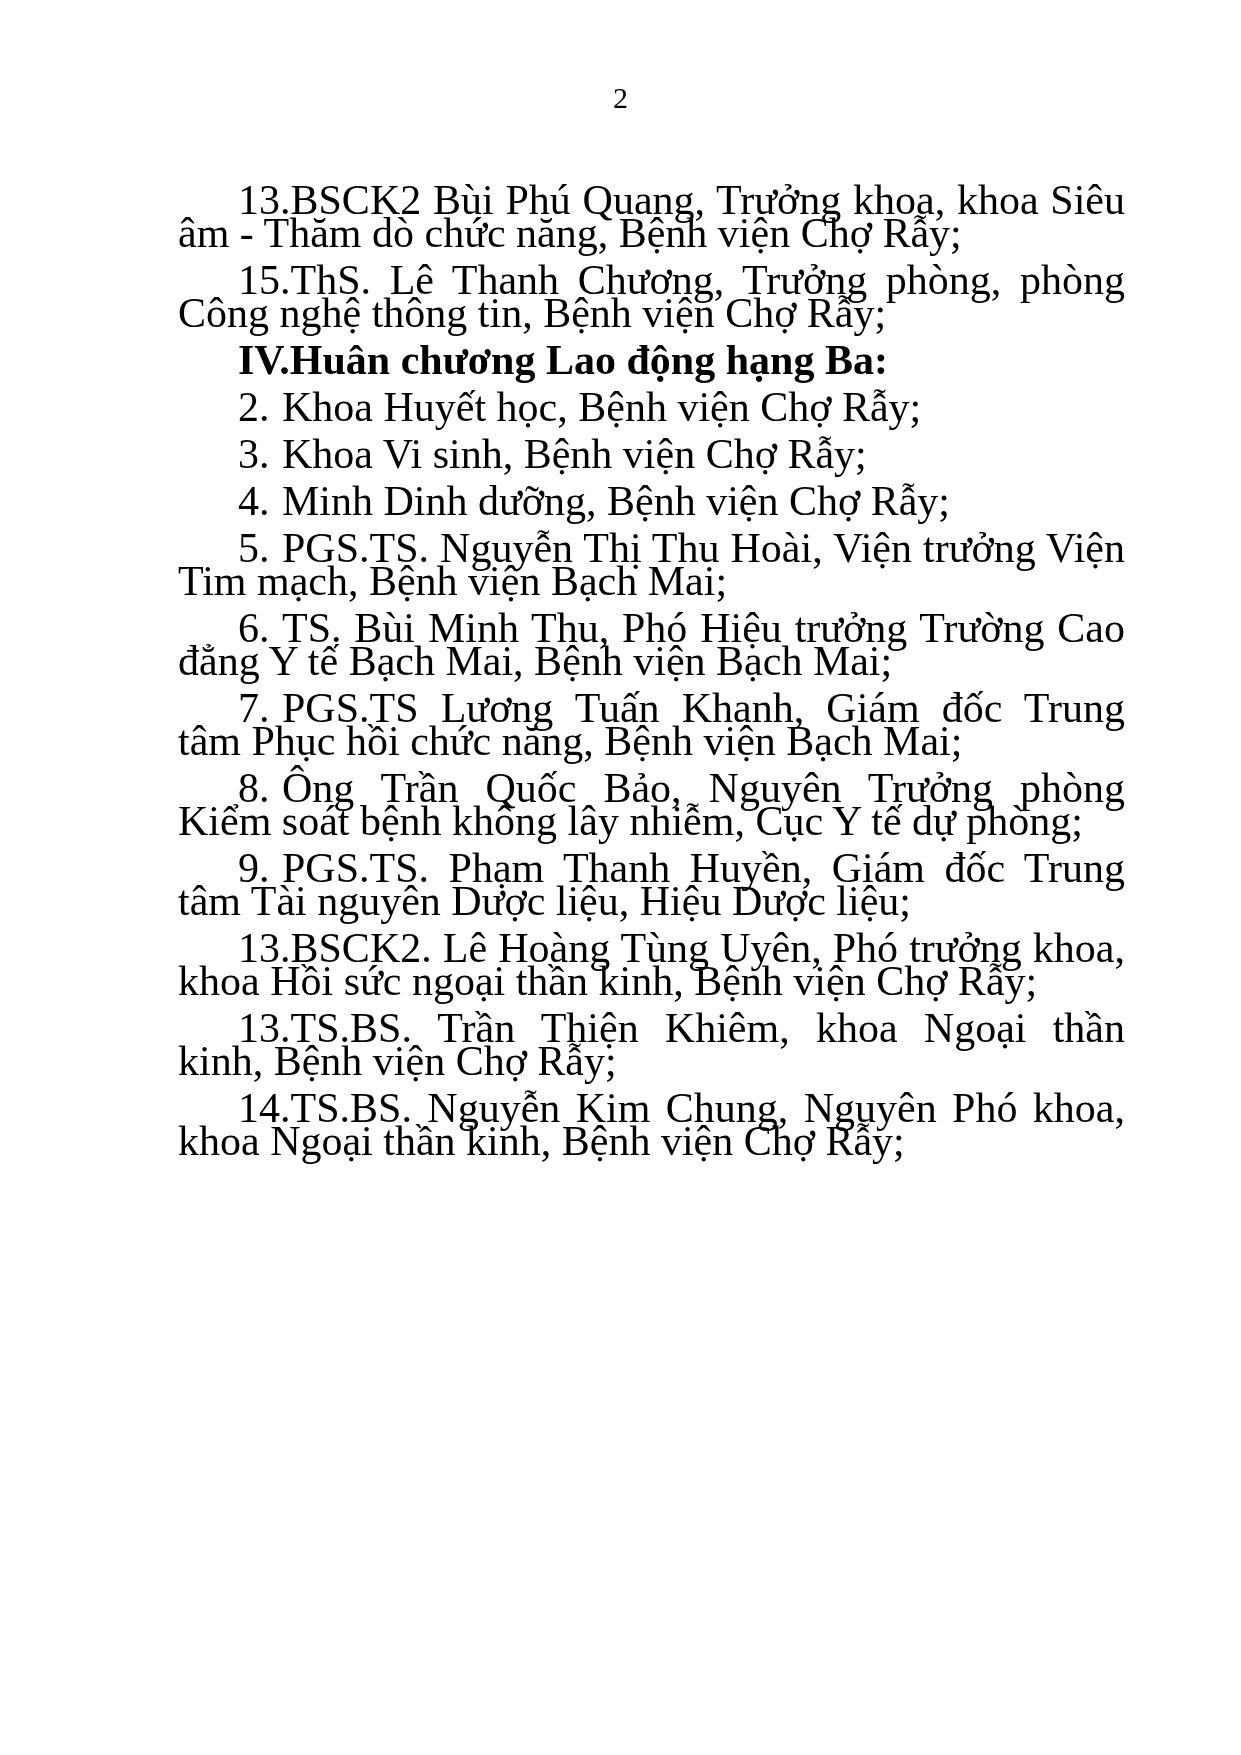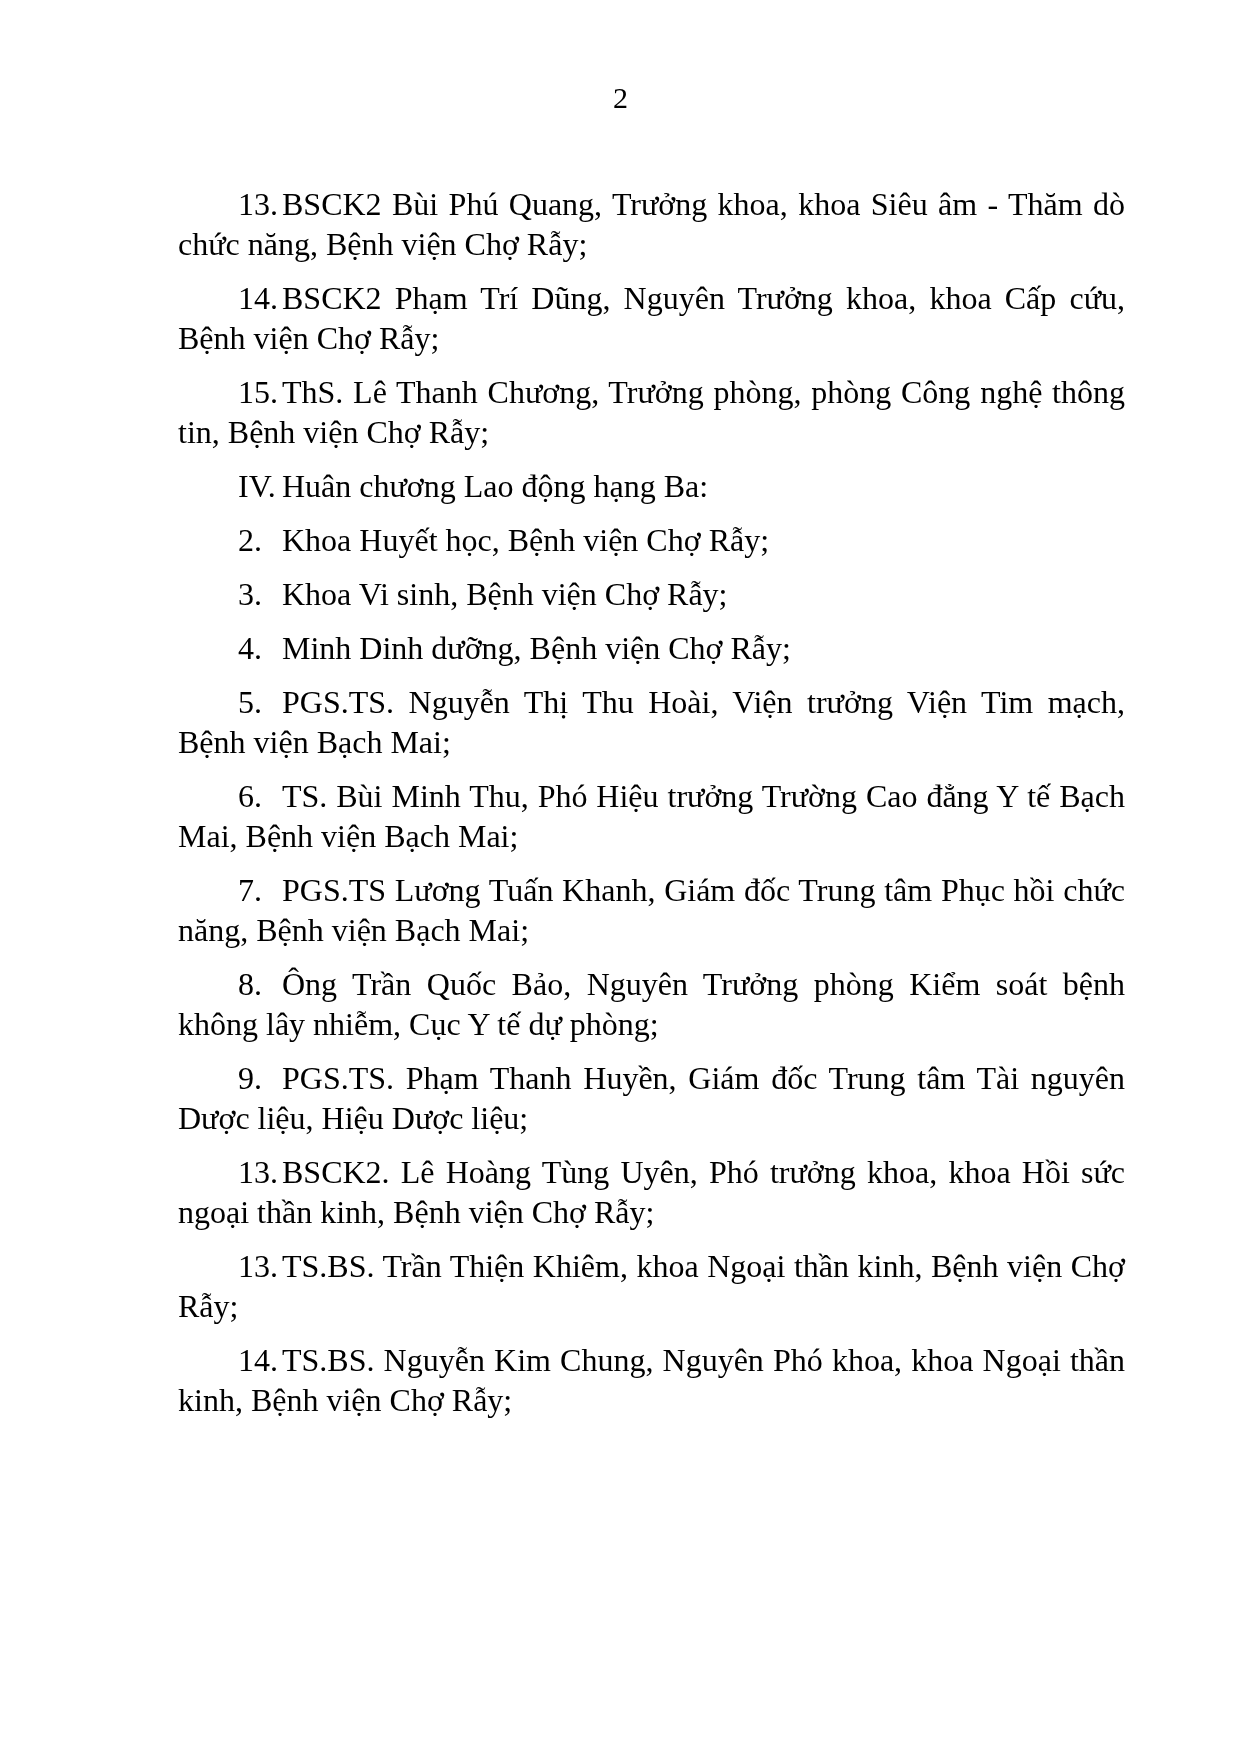--- a/index.html
+++ b/index.html
@@ -30,45 +30,44 @@
     line-height: 30px;
   }
   .content {
     position: absolute;
     left: 178px;
     top: 184px;
     width: 947px;
   }
   .para {
     margin: 14px 0 0 0;
-    font-size: 32px;
-    line-height: 40px;
+    font-size: 42px;
+    line-height: 33px;
     text-align: justify;
     text-indent: 60px;
   }
   .para:first-child {
     margin-top: 0;
   }
   .para .num {
     display: inline-block;
     min-width: 44px;
     text-indent: 0;
   }
   .heading {
-    font-weight: normal;
+    font-weight: bold;
   }
 </style>
 </head>
 <body>
 
 <div class="page">
   <div class="page-number">2</div>
   <div class="content">
       <p class="para"><span class="num">13.</span><span class="txt">BSCK2 Bùi Phú Quang, Trưởng khoa, khoa Siêu âm - Thăm dò chức năng, Bệnh viện Chợ Rẫy;</span></p>
-      <p class="para"><span class="num">14.</span><span class="txt">BSCK2 Phạm Trí Dũng, Nguyên Trưởng khoa, khoa Cấp cứu, Bệnh viện Chợ Rẫy;</span></p>
       <p class="para"><span class="num">15.</span><span class="txt">ThS. Lê Thanh Chương, Trưởng phòng, phòng Công nghệ thông tin, Bệnh viện Chợ Rẫy;</span></p>
       <p class="para heading"><span class="num">IV.</span><span class="txt">Huân chương Lao động hạng Ba:</span></p>
       <p class="para"><span class="num">2.</span><span class="txt">Khoa Huyết học, Bệnh viện Chợ Rẫy;</span></p>
       <p class="para"><span class="num">3.</span><span class="txt">Khoa Vi sinh, Bệnh viện Chợ Rẫy;</span></p>
       <p class="para"><span class="num">4.</span><span class="txt">Minh Dinh dưỡng, Bệnh viện Chợ Rẫy;</span></p>
       <p class="para"><span class="num">5.</span><span class="txt">PGS.TS. Nguyễn Thị Thu Hoài, Viện trưởng Viện Tim mạch, Bệnh viện Bạch Mai;</span></p>
       <p class="para"><span class="num">6.</span><span class="txt">TS. Bùi Minh Thu, Phó Hiệu trưởng Trường Cao đẳng Y tế Bạch Mai, Bệnh viện Bạch Mai;</span></p>
       <p class="para"><span class="num">7.</span><span class="txt">PGS.TS Lương Tuấn Khanh, Giám đốc Trung tâm Phục hồi chức năng, Bệnh viện Bạch Mai;</span></p>
       <p class="para"><span class="num">8.</span><span class="txt">Ông Trần Quốc Bảo, Nguyên Trưởng phòng Kiểm soát bệnh không lây nhiễm, Cục Y tế dự phòng;</span></p>
       <p class="para"><span class="num">9.</span><span class="txt">PGS.TS. Phạm Thanh Huyền, Giám đốc Trung tâm Tài nguyên Dược liệu, Hiệu Dược liệu;</span></p>

